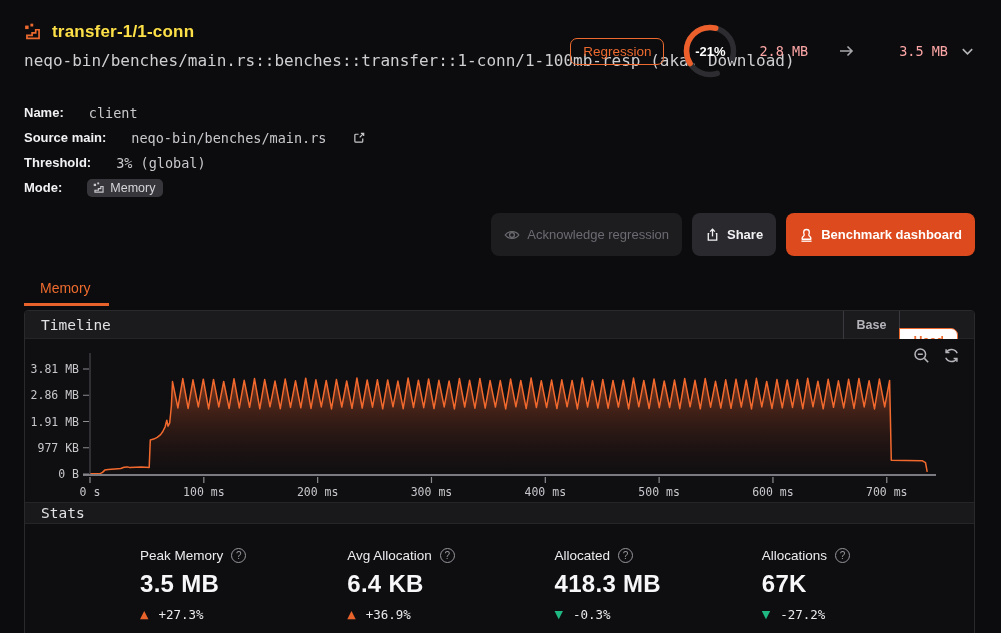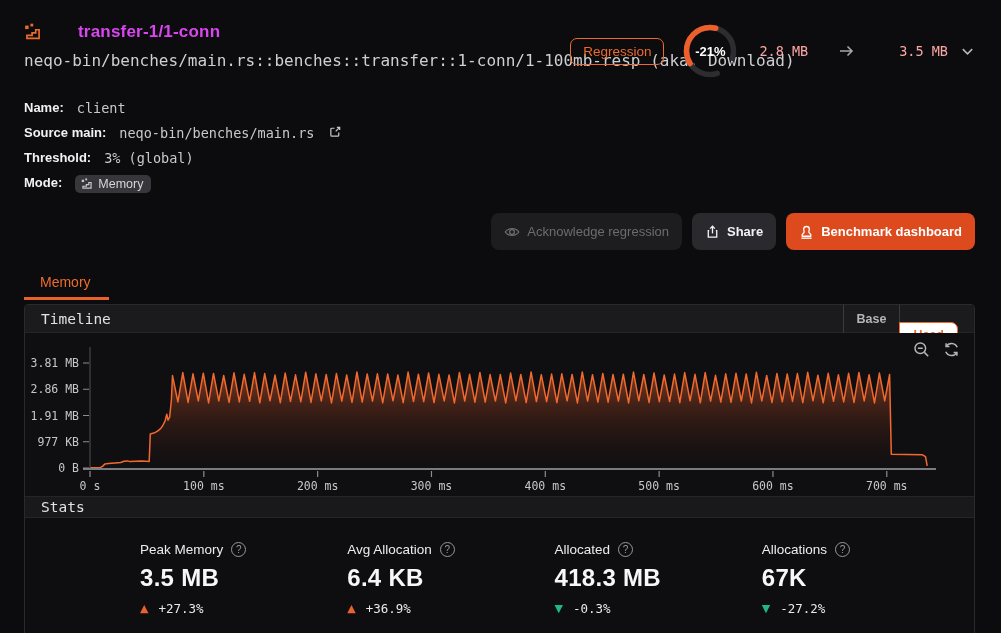--- a/index.html
+++ b/index.html
@@ -6,47 +6,47 @@
   html,body { width:1001px; height:633px; overflow:hidden; }
   body {
     background:#0c0c0e; color:#e6e6e9;
     font-family:"Liberation Sans", sans-serif;
   }
   .page { padding:14px 26px 0 24px; position:relative; }
 
   
   .header { position:relative; }
   .title-row { display:flex; align-items:center; gap:10px; padding-top:8px; height:28px; }
-  .page-title { color:#d946ef; font-weight:700; font-size:17px; letter-spacing:.2px;margin-left:26px; }
+  .page-title { color:#fde047; font-weight:700; font-size:17px; letter-spacing:.2px; }
   .subtitle { font-family:"DejaVu Sans Mono", monospace; font-size:16px; color:#cfcfd2; margin-top:9px; }
 
   .header-right { position:absolute; right:0; top:8px; display:flex; align-items:center; }
   .badge-regression { border:1px solid #ed6a2f; color:#ed6a2f; padding:5px 12px; border-radius:7px;
     font-size:13.5px; background:transparent; }
   .gauge { position:relative; width:58px; height:58px; margin-left:17px; }
   .gauge-label { position:absolute; inset:0; display:flex; align-items:center; justify-content:center;
     font-weight:700; font-size:13px; color:#ffffff; }
   .metric-value { font-family:"DejaVu Sans Mono", monospace; font-size:13.5px; color:#fca5a5; }
   .mv-base { margin-left:20px; }
   .arrow-right { margin-left:30px; color:#a8a8ac; display:flex; }
   .mv-head { margin-left:44px; }
   .chevron { margin-left:12px; display:flex; color:#b6b6ba; cursor:pointer; }
 
   
   .meta { margin-top:30px; }
-  .meta-row { display:flex; align-items:flex-start; gap:13px; height:25px; font-size:13px; }
+  .meta-row { display:flex; align-items:center; gap:25px; height:25px; font-size:13px; }
   .meta-label { font-weight:700; color:#f2f2f4; }
   .meta-value { font-family:"DejaVu Sans Mono", monospace; color:#c9c9cd; font-size:13.5px; }
   .ext-icon { display:flex; color:#c9c9cd; margin-left:2px; cursor:pointer; }
   .mode-badge { display:inline-flex; align-items:center; gap:5px; background:#37373b; border-radius:5px;
     padding:2px 8px 2px 6px; color:#d6d6d9; font-size:12.5px; }
 
   
   .actions { display:flex; justify-content:flex-end; gap:10px; margin-top:13px; }
-  .btn { border:none; border-radius:8px; height:37px; padding:0 13px; font-size:13px;
+  .btn { border:none; border-radius:8px; height:43px; padding:0 13px; font-size:13px;
     display:flex; align-items:center; gap:7px; cursor:pointer;
     font-family:"Liberation Sans", sans-serif; }
   .btn-ack { background:#1d1d20; color:#6b6b71; }
   .btn-share { background:#2a2a2e; color:#f2f2f4; font-weight:700; }
   .btn-dash { background:#dc4a1d; color:#ffffff; font-weight:700; }
 
   
   .tabs { margin-top:16px; display:flex; }
   .tab { padding:8px 18px 10px 16px; font-size:14px; color:#ee6b2e; position:relative; cursor:pointer; }
   .tab.active::after { content:""; position:absolute; left:0; right:0; bottom:0; height:3px; background:#e8632b; }

